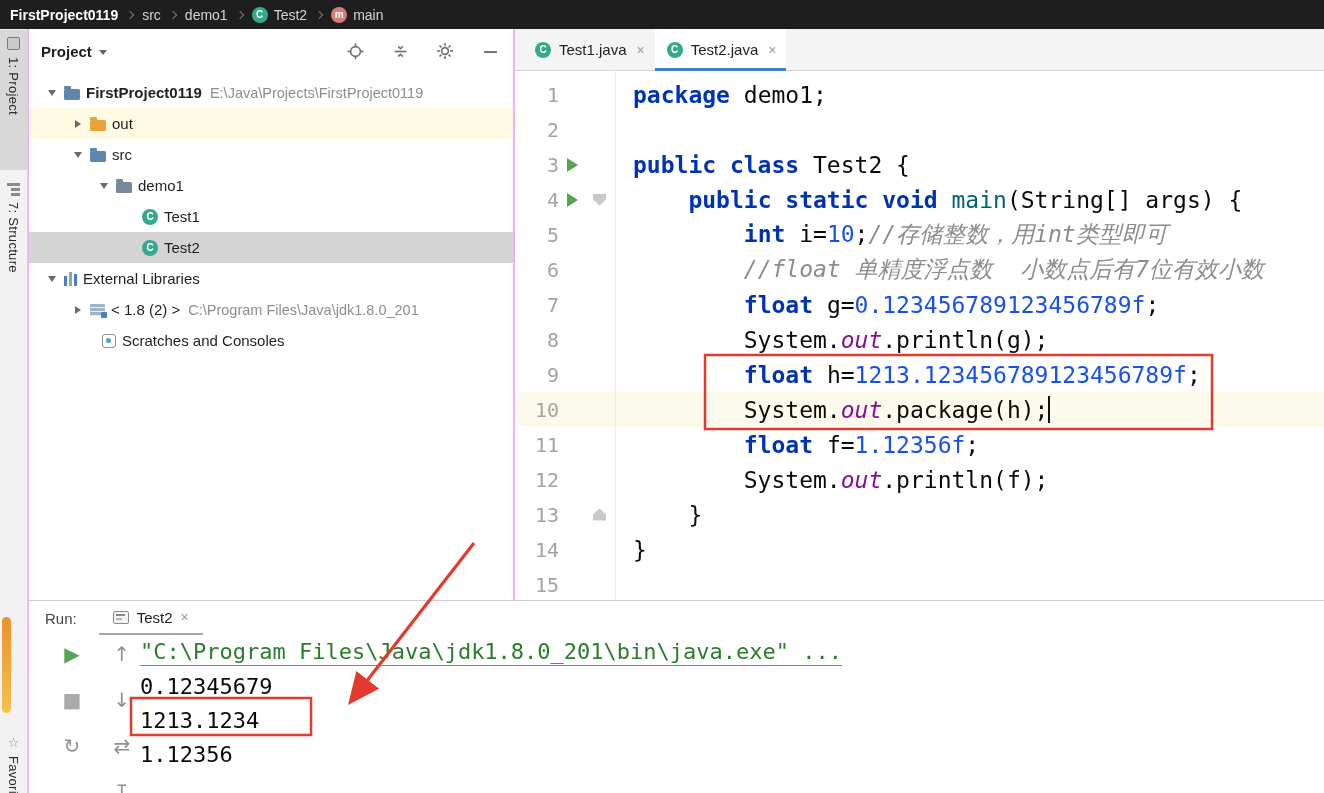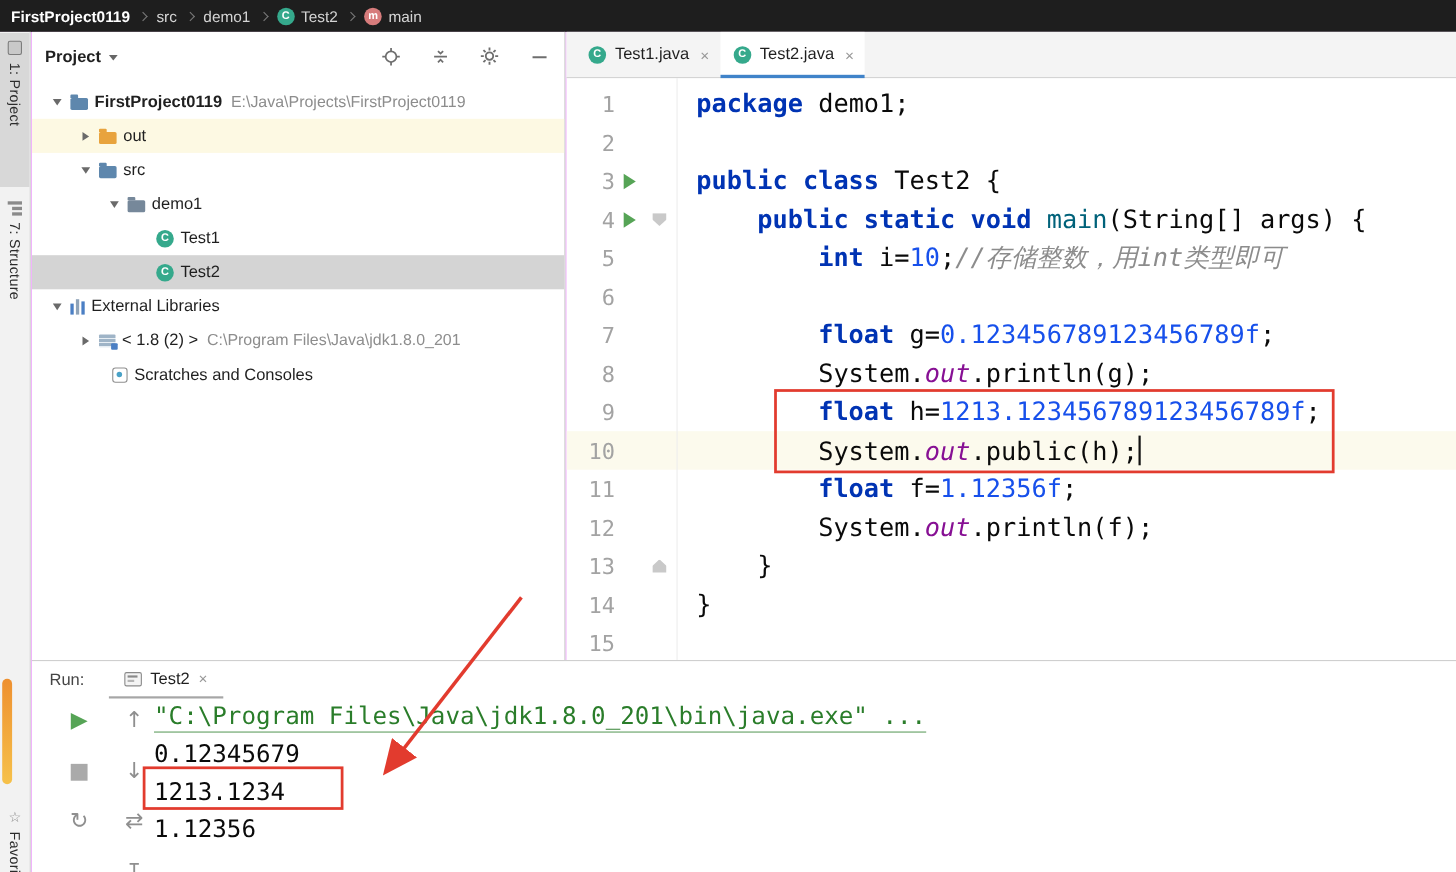--- a/index.html
+++ b/index.html
@@ -345,20 +345,21 @@
         <div class="code-line">
           <span class="ln">5</span>
           <span class="run-col"></span>
           <span class="fold-col"></span>
           <span class="code-text"><span class="tk-p">        </span><span class="tk-kw">int</span><span class="tk-p"> i=</span><span class="tk-num">10</span><span class="tk-p">;</span><span class="tk-cmt">//存储整数，用int类型即可</span></span>
         </div>
         <div class="code-line">
           <span class="ln">6</span>
           <span class="run-col"></span>
           <span class="fold-col"></span>
+          <span class="code-text"><span class="tk-p">        </span><span class="tk-cmt">//float 单精度浮点数  小数点后有7位有效小数</span></span>
         </div>
         <div class="code-line">
           <span class="ln">7</span>
           <span class="run-col"></span>
           <span class="fold-col"></span>
           <span class="code-text"><span class="tk-p">        </span><span class="tk-kw">float</span><span class="tk-p"> g=</span><span class="tk-num">0.123456789123456789f</span><span class="tk-p">;</span></span>
         </div>
         <div class="code-line">
           <span class="ln">8</span>
           <span class="run-col"></span>
@@ -368,21 +369,21 @@
         <div class="code-line">
           <span class="ln">9</span>
           <span class="run-col"></span>
           <span class="fold-col"></span>
           <span class="code-text"><span class="tk-p">        </span><span class="tk-kw">float</span><span class="tk-p"> h=</span><span class="tk-num">1213.123456789123456789f</span><span class="tk-p">;</span></span>
         </div>
         <div class="code-line current">
           <span class="ln">10</span>
           <span class="run-col"></span>
           <span class="fold-col"></span>
-          <span class="code-text"><span class="tk-p">        System.</span><span class="tk-fld">out</span><span class="tk-p">.public(h);</span><span class="caret"></span></span>
+          <span class="code-text"><span class="tk-p">        System.</span><span class="tk-fld">out</span><span class="tk-p">.package(h);</span><span class="caret"></span></span>
         </div>
         <div class="code-line">
           <span class="ln">11</span>
           <span class="run-col"></span>
           <span class="fold-col"></span>
           <span class="code-text"><span class="tk-p">        </span><span class="tk-kw">float</span><span class="tk-p"> f=</span><span class="tk-num">1.12356f</span><span class="tk-p">;</span></span>
         </div>
         <div class="code-line">
           <span class="ln">12</span>
           <span class="run-col"></span>

